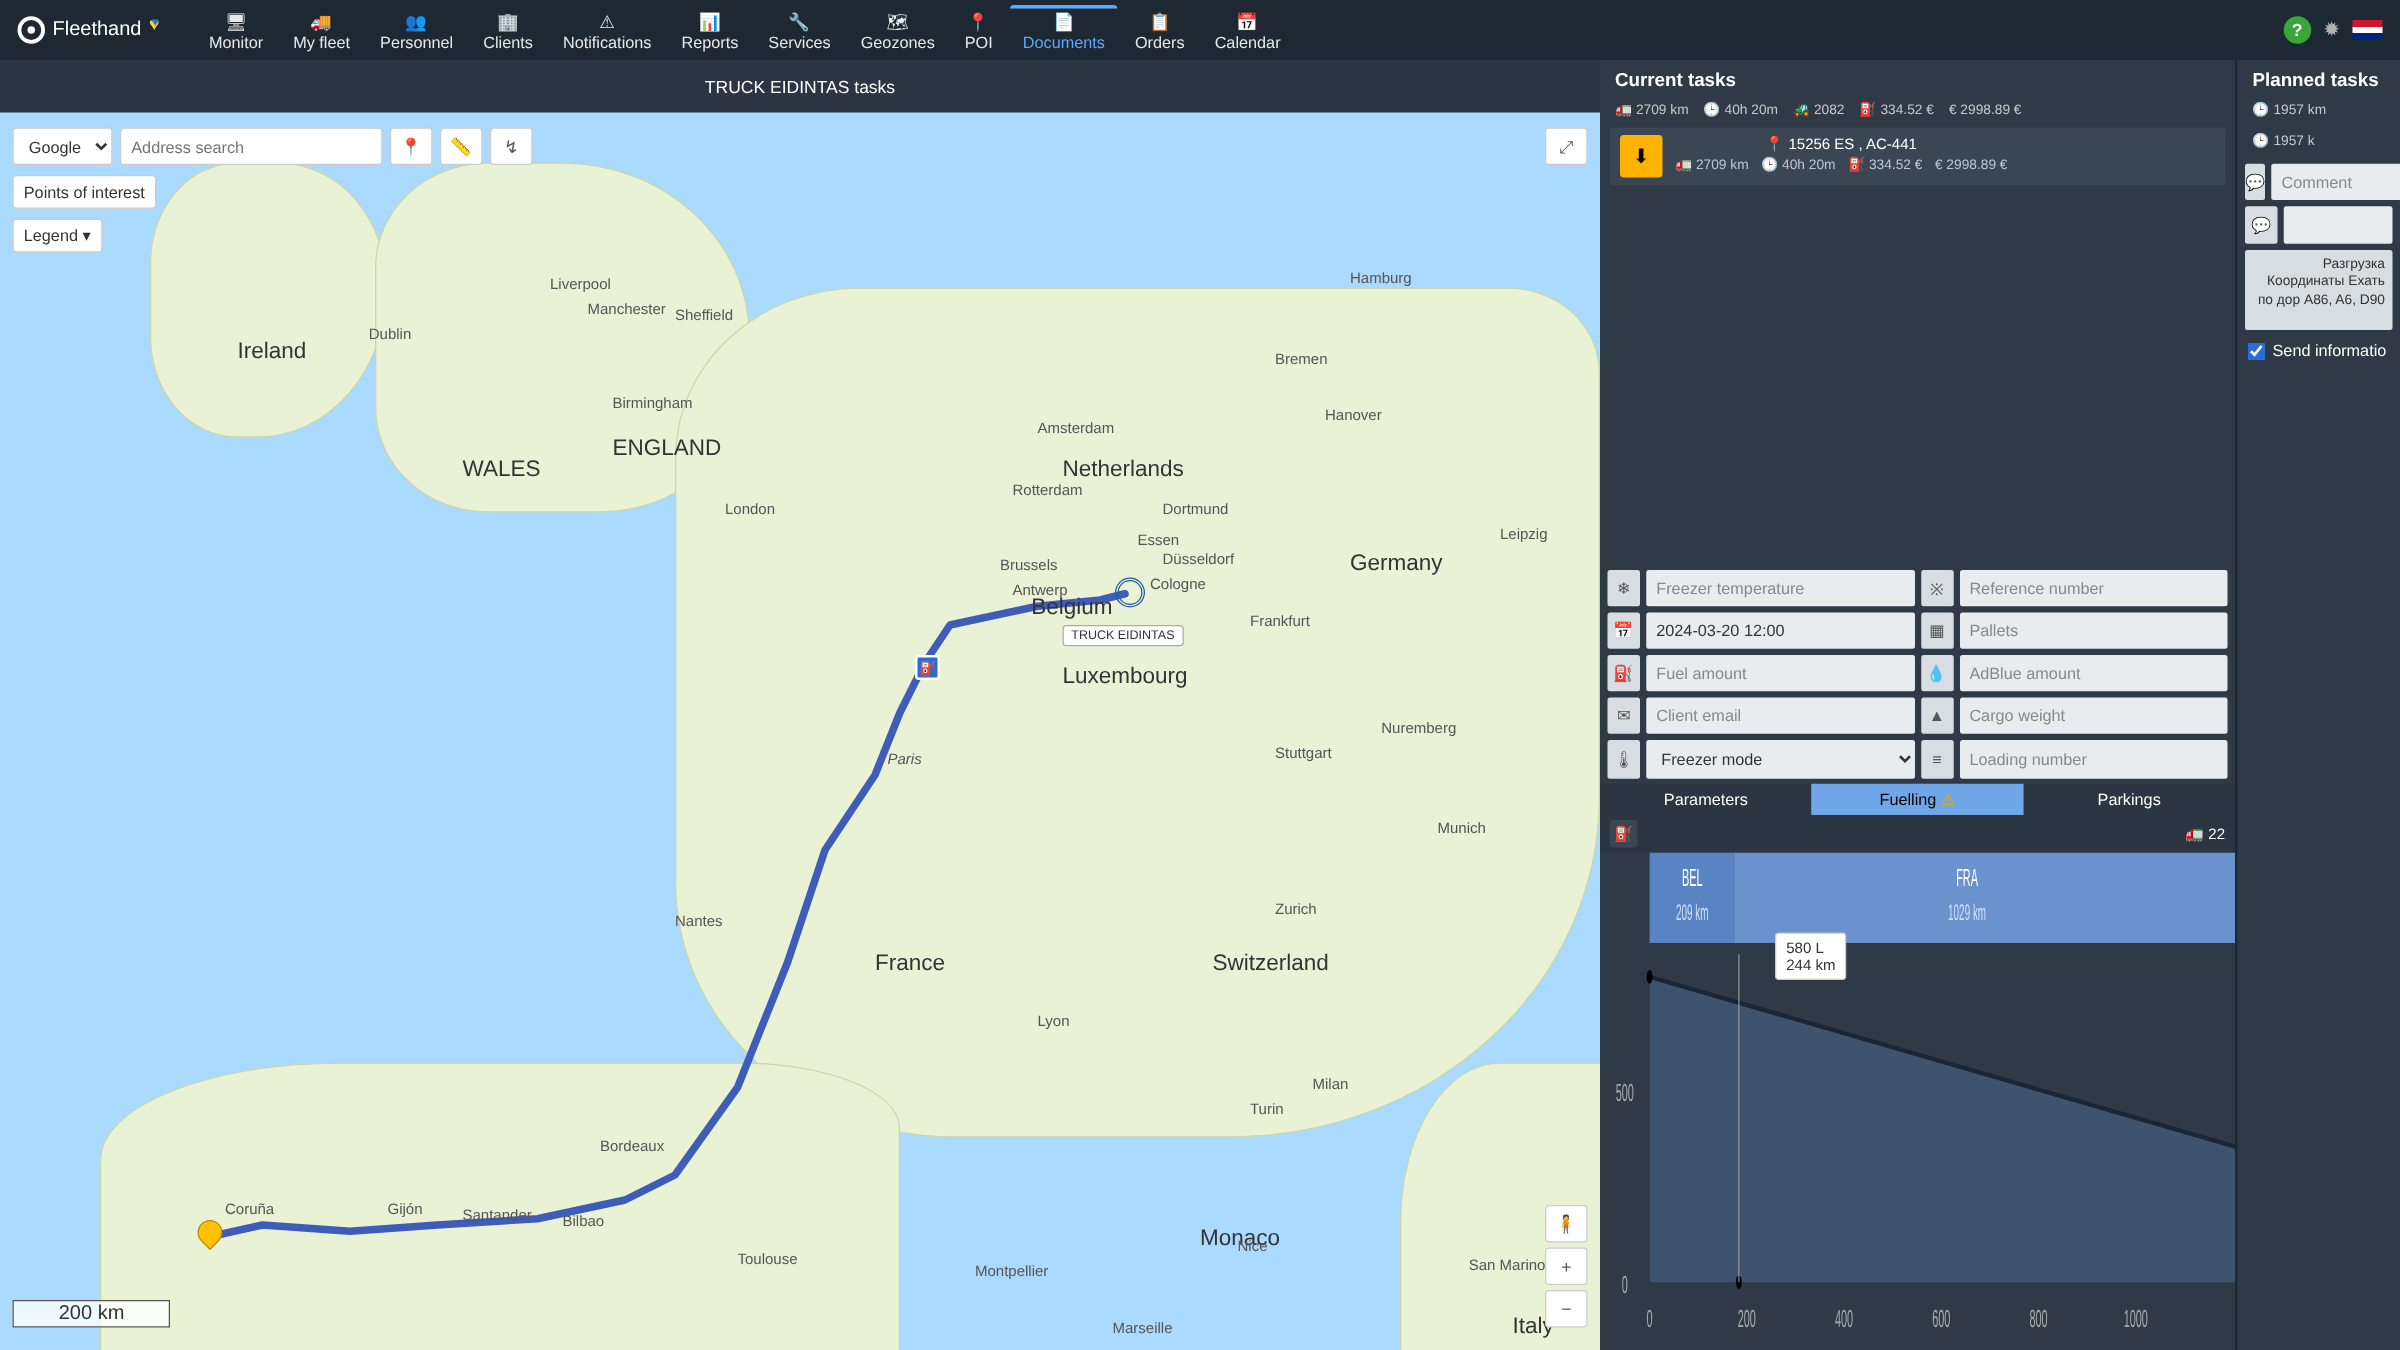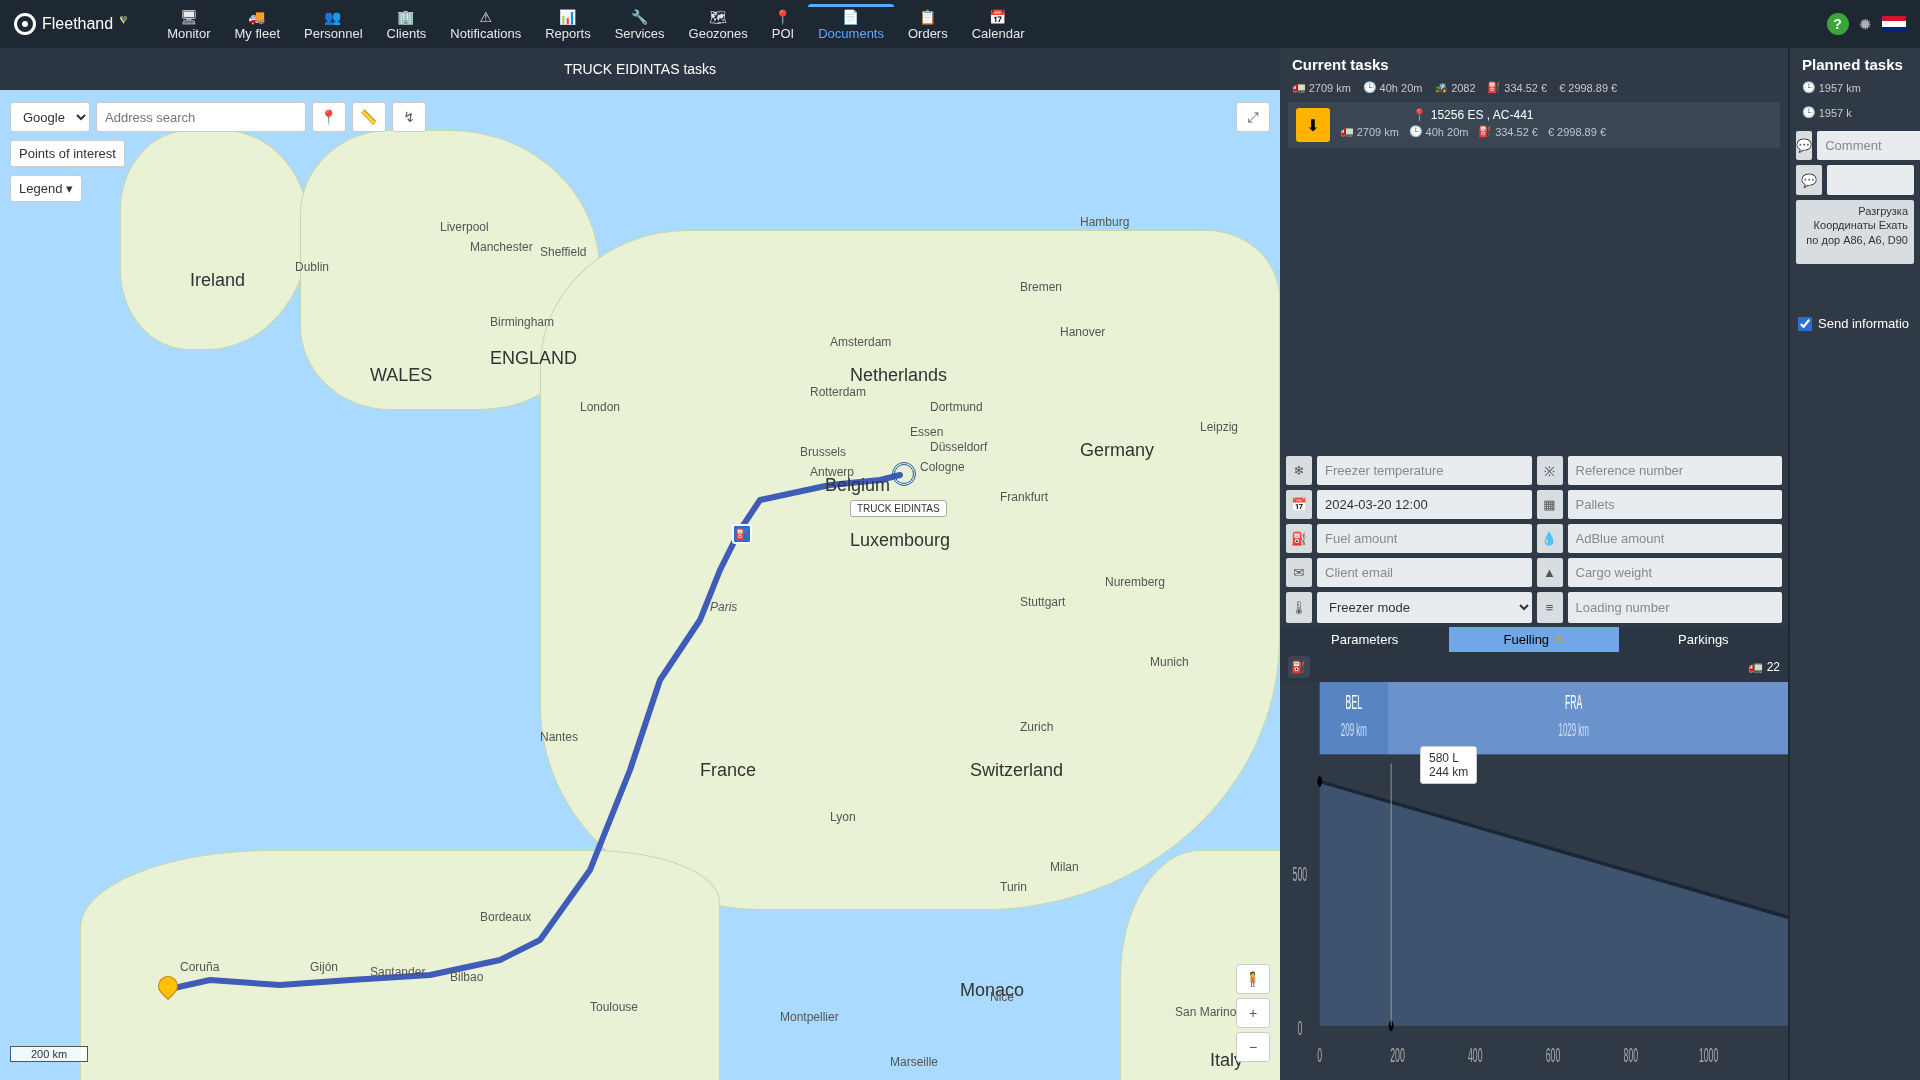--- a/index.html
+++ b/index.html
@@ -36,21 +36,21 @@
 .truck-tip { position: absolute; background: #fff; border: 1px solid #aaa; border-radius: 3px; font-size: 10px; color: #333; padding: 2px 6px; }
 
 .map-controls-left { position: absolute; top: 12px; left: 10px; display: flex; flex-direction: column; gap: 8px; align-items: flex-start; }
 .mc-row { display: flex; gap: 6px; }
 .select-box, .white-btn { background: #fff; color: #333; border: 1px solid #ccc; border-radius: 3px; font-size: 13px; padding: 5px 8px; }
 .select-box { width: 80px; }
 .addr-search { width: 210px; border: 1px solid #ccc; border-radius: 3px; font-size: 13px; padding: 5px 8px; color: #333; }
 .sq-btn { width: 34px; height: 30px; background: #fff; border: 1px solid #ccc; border-radius: 3px; display: flex; align-items: center; justify-content: center; color: #555; font-size: 14px; }
 .map-controls-right { position: absolute; top: 12px; right: 10px; }
 .map-bottom-right { position: absolute; bottom: 18px; right: 10px; display: flex; flex-direction: column; gap: 4px; }
-.scale-bar { position: absolute; bottom: 18px; left: 10px; background: rgba(255,255,255,0.8); border: 1px solid #555; font-size: 11px; color: #333; padding: 1px 20px; }
+.scale-bar { position: absolute; bottom: 18px; left: 10px; background: rgba(255,255,255,0.8); border: 1px solid #555; font-size: 16px; color: #333; padding: 1px 36px; }
 
 .right { display: flex; }
 .panel { background: #303a46; display: flex; flex-direction: column; }
 .panel:first-child { width: 510px; border-right: 2px solid #1e2832; }
 .panel:last-child { width: 130px; }
 .panel-title { font-size: 15px; padding: 8px 12px 4px; font-weight: 600; }
 .stats-row { display: flex; gap: 12px; padding: 4px 12px 8px; font-size: 11px; color: #c8c8c8; align-items: center; flex-wrap: wrap; }
 .stat { display: flex; align-items: center; gap: 3px; white-space: nowrap; }
 .task-card { background: #3a4654; margin: 0 8px 6px; border-radius: 2px; padding: 6px 8px; display: flex; gap: 10px; }
 .task-icon { width: 34px; height: 34px; display: flex; align-items: center; justify-content: center; border-radius: 3px; font-size: 16px; }
@@ -61,21 +61,21 @@
 .task-body .sub { color: #bfc7cf; font-size: 11px; display: flex; gap: 10px; flex-wrap: wrap; }
 .task-list { flex: 0 0 350px; overflow: hidden; }
 
 .form-area { padding: 4px 6px; display: grid; grid-template-columns: 1fr 1fr; gap: 5px; }
 .frow { display: flex; gap: 5px; }
 .ficon { width: 26px; background: #d8dde2; color: #555; display: flex; align-items: center; justify-content: center; font-size: 13px; border-radius: 2px; }
 .finput { flex: 1; background: #e9ecef; border: none; padding: 7px 8px; font-size: 13px; color: #333; border-radius: 2px; }
 .finput::placeholder { color: #888; }
 .form-area-planned { padding: 4px 6px; display: flex; flex-direction: column; gap: 5px; }
 .planned-note { background: #d8dde2; color: #333; font-size: 11px; padding: 4px 6px; border-radius: 2px; line-height: 1.3; overflow: hidden; height: 64px; text-align: right; }
-.planned-chk { display: flex; align-items: center; gap: 6px; font-size: 13px; padding: 4px 2px; margin-top: 43px; }
+.planned-chk { display: flex; align-items: center; gap: 6px; font-size: 13px; padding: 4px 2px; }
 .planned-chk input { width: 14px; height: 14px; accent-color: #2a6dd6; }
 
 .tabs { display: flex; }
 .tab { flex: 1; text-align: center; padding: 5px 0; font-size: 13px; background: #2b3642; cursor: pointer; }
 .tab.active { background: #6fa7e8; color: #000; }
 .warn-ico { color: #f0a500; }
 
 .chart-area { flex: 1; background: #303a46; display: flex; flex-direction: column; }
 .chart-toolbar { background: #2b3642; padding: 4px 8px; display: flex; align-items: center; justify-content: space-between; font-size: 12px; }
 .chart-toolbar .pump { width: 22px; height: 22px; background: #3a4654; border-radius: 3px; display: flex; align-items: center; justify-content: center; }

